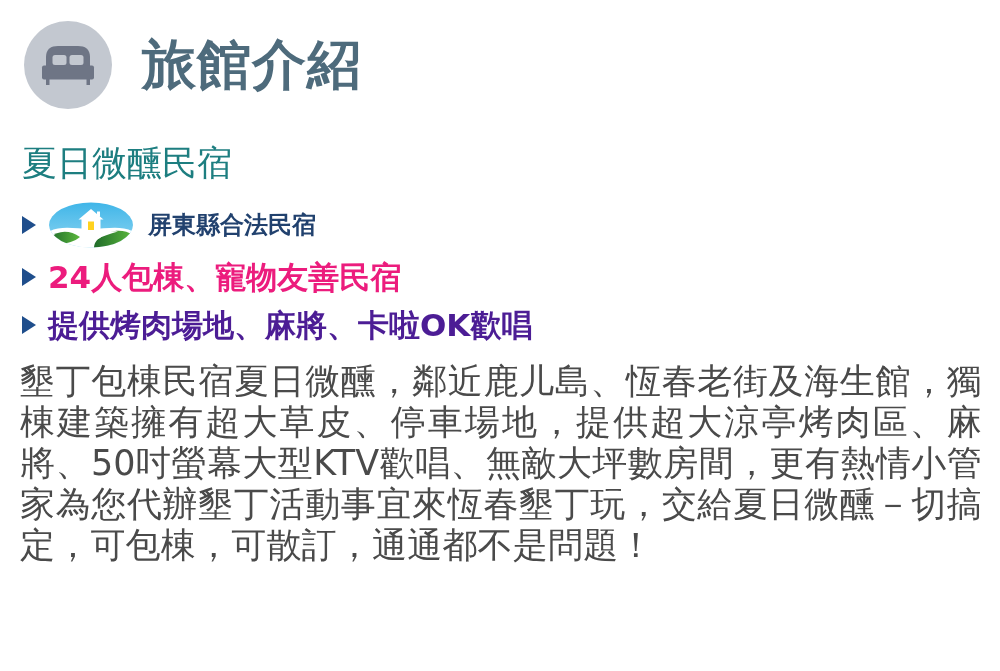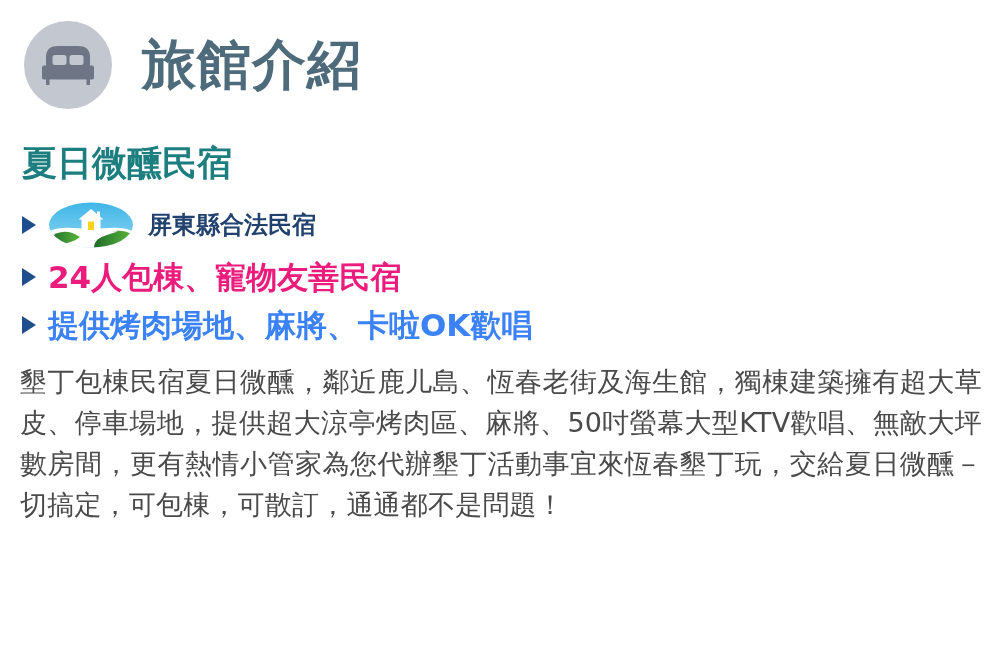--- a/index.html
+++ b/index.html
@@ -50,21 +50,21 @@
     letter-spacing: 1px;
     white-space: nowrap;
     font-family: "DejaVu Sans", "Liberation Sans", sans-serif;
   }
 
   
   .hotel-name {
     margin: 12px 0 0 4px;
     font-size: 35px;
     line-height: 1.2;
-    font-weight: bold;
+    font-weight: normal;
     color: #1d7e80;
     font-family: "DejaVu Sans", "Liberation Sans", sans-serif;
   }
 
   
   .feature-list {
     list-style: none;
     margin: 18px 0 0 0;
     padding: 0 0 0 4px;
   }
@@ -84,35 +84,35 @@
     margin-right: 12px;
     border-left: 14px solid #1f4e8c;
     border-top: 9px solid transparent;
     border-bottom: 9px solid transparent;
   }
   .feature-label { white-space: nowrap; }
 
   .feature-item.item-certified { font-size: 24px; margin-bottom: 10px; }
   .feature-item.item-certified .feature-label { color: #21416e; }
   .feature-item.item-pink  .feature-label { color: #ec1c7d; }
-  .feature-item.item-blue  .feature-label { color: #3b82f6; }
+  .feature-item.item-blue  .feature-label { color: #4c1d95; }
   .feature-item.item-green .feature-label { color: #11852b; }
 
   .cert-logo {
     flex: 0 0 auto;
     width: 86px;
     height: 46px;
     margin-right: 14px;
     display: block;
   }
 
   
   .description {
     margin: 16px 0 0 2px;
-    font-size: 27px;
+    font-size: 35px;
     line-height: 41px;
     color: #4a4a4a;
     letter-spacing: 0.2px;
     font-family: "DejaVu Sans", "Liberation Sans", sans-serif;
     text-align: justify;
     max-width: 962px;
   }
 </style>
 </head>
 <body>

